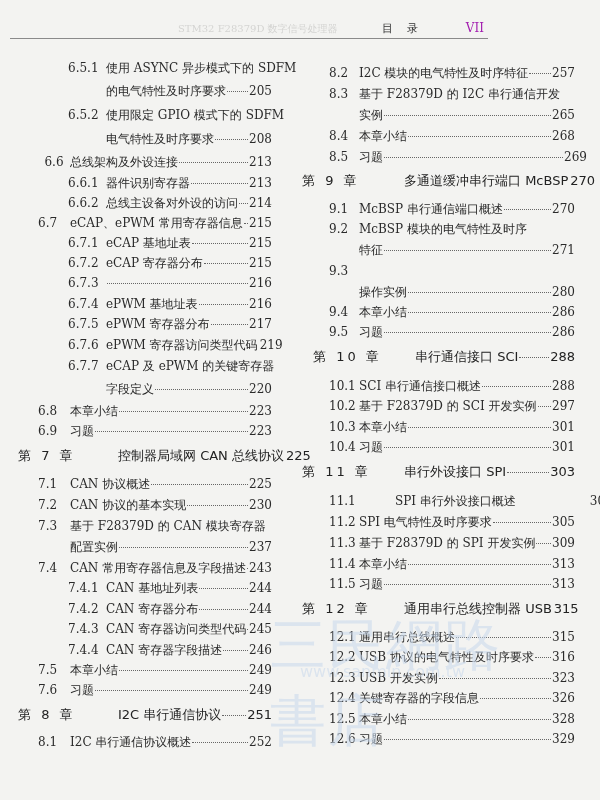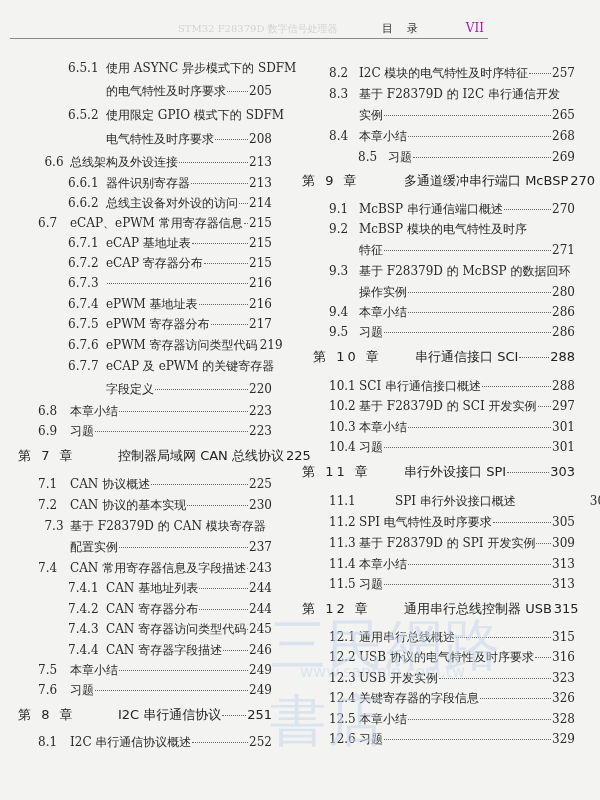--- a/index.html
+++ b/index.html
@@ -173,21 +173,21 @@
       <span class="title">CAN 协议概述</span>
       <span class="dots"></span>
       <span class="page">225</span>
     </div>
     <div class="row" style="top: 437px; left: 38px; right: 13px;">
       <span class="num" style="width: 32px;">7.2</span>
       <span class="title">CAN 协议的基本实现</span>
       <span class="dots"></span>
       <span class="page">230</span>
     </div>
-    <div class="row" style="top: 458px; left: 38px; right: 13px; text-align: center;">
+    <div class="row" style="top: 458px; left: 38px; right: 13px;">
       <span class="num" style="width: 32px;">7.3</span>
       <span class="title">基于 F28379D 的 CAN 模块寄存器</span>
     </div>
     <div class="row" style="top: 479px; left: 38px; right: 13px;">
       <span class="num" style="width: 32px;"></span>
       <span class="title">配置实例</span>
       <span class="dots"></span>
       <span class="page">237</span>
     </div>
     <div class="row" style="top: 500px; left: 38px; right: 13px;">
@@ -261,21 +261,21 @@
       <span class="title">实例</span>
       <span class="dots"></span>
       <span class="page">265</span>
     </div>
     <div class="row" style="top: 68px; left: 32px; right: 12px;">
       <span class="num" style="width: 30px;">8.4</span>
       <span class="title">本章小结</span>
       <span class="dots"></span>
       <span class="page">268</span>
     </div>
-    <div class="row" style="top: 89px; left: 32px; right: 12px; margin-left: 29px;">
+    <div class="row" style="top: 89px; left: 32px; right: 0;">
       <span class="num" style="width: 30px;">8.5</span>
       <span class="title">习题</span>
       <span class="dots"></span>
       <span class="page">269</span>
     </div>
     <div class="row chapter" style="top: 113px; left: 5px; right: 12px;">
       <span class="num" style="width: 102px;">第 9 章</span>
       <span class="title">多通道缓冲串行端口 McBSP</span>
       <span class="dots"></span>
       <span class="page">270</span>
@@ -291,21 +291,20 @@
       <span class="title">McBSP 模块的电气特性及时序</span>
     </div>
     <div class="row" style="top: 182px; left: 32px; right: 12px;">
       <span class="num" style="width: 30px;"></span>
       <span class="title">特征</span>
       <span class="dots"></span>
       <span class="page">271</span>
     </div>
     <div class="row" style="top: 203px; left: 32px; right: 12px;">
       <span class="num" style="width: 30px;">9.3</span>
-      <span class="title">基于 F28379D 的 McBSP 的数据回环</span>
     </div>
     <div class="row" style="top: 224px; left: 32px; right: 12px;">
       <span class="num" style="width: 30px;"></span>
       <span class="title">操作实例</span>
       <span class="dots"></span>
       <span class="page">280</span>
     </div>
     <div class="row" style="top: 244px; left: 32px; right: 12px;">
       <span class="num" style="width: 30px;">9.4</span>
       <span class="title">本章小结</span>

